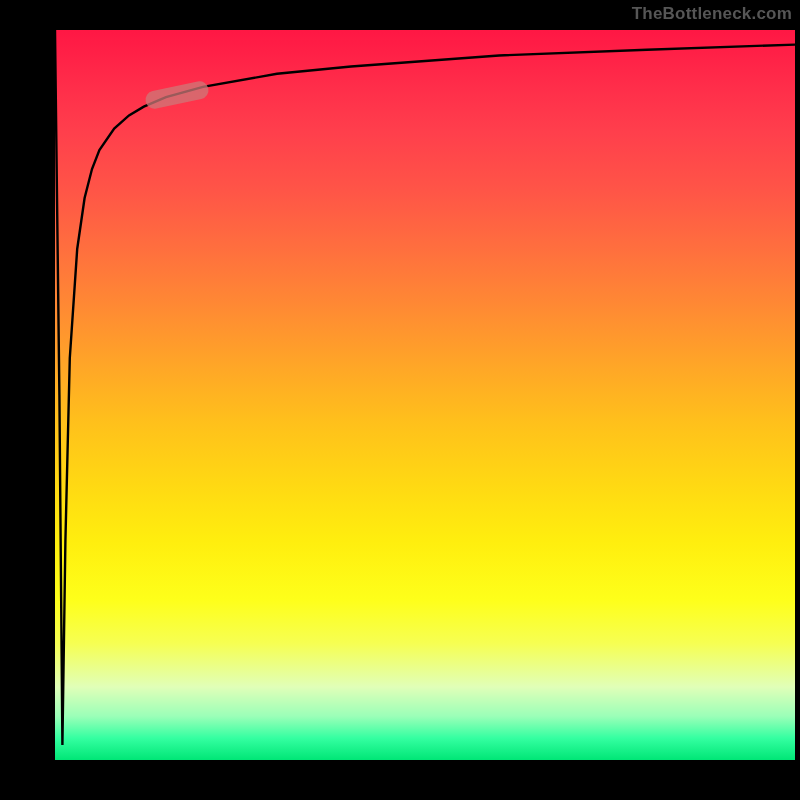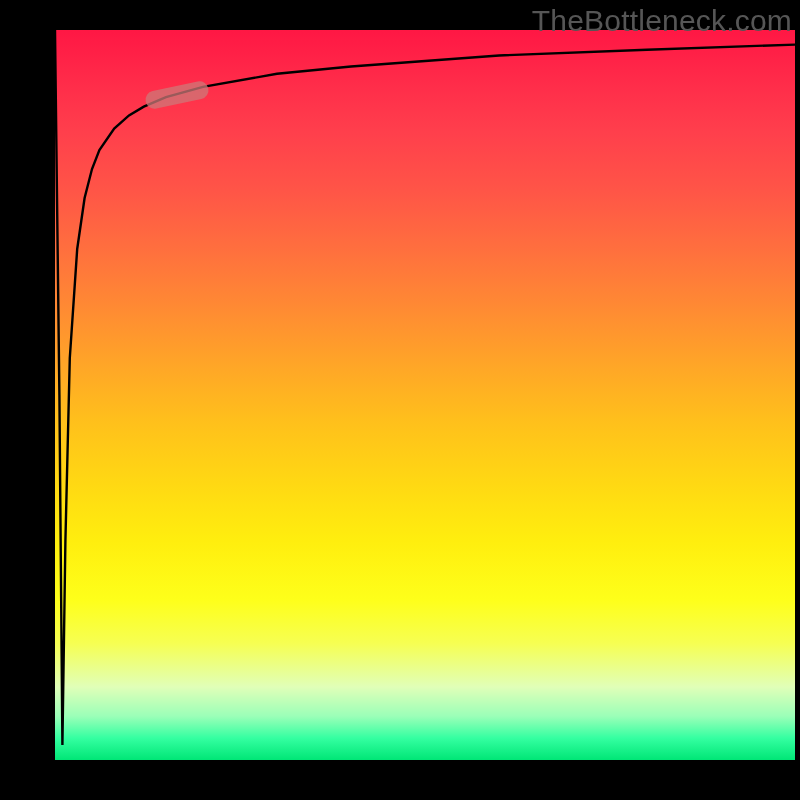--- a/index.html
+++ b/index.html
@@ -49,22 +49,22 @@
     position: absolute;
     left: 0; top: 0;
     width: 740px; height: 730px;
   }
 
   .watermark {
     position: absolute;
     top: 4px;
     right: 8px;
     color: #565656;
-    font-size: 30px;
-    font-weight: 400;
+    font-size: 17px;
+    font-weight: 700;
     letter-spacing: 0.2px;
   }
 
   .marker {
     position: absolute;
     width: 64px;
     height: 18px;
     background: rgba(205, 120, 120, 0.75);
     border-radius: 10px;
     transform-origin: center center;

